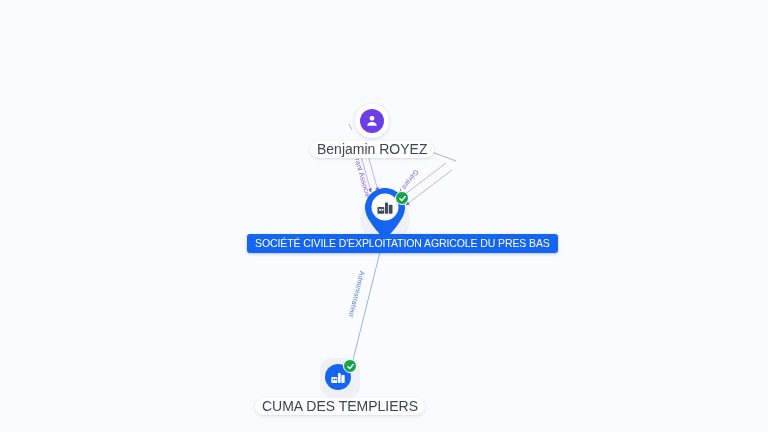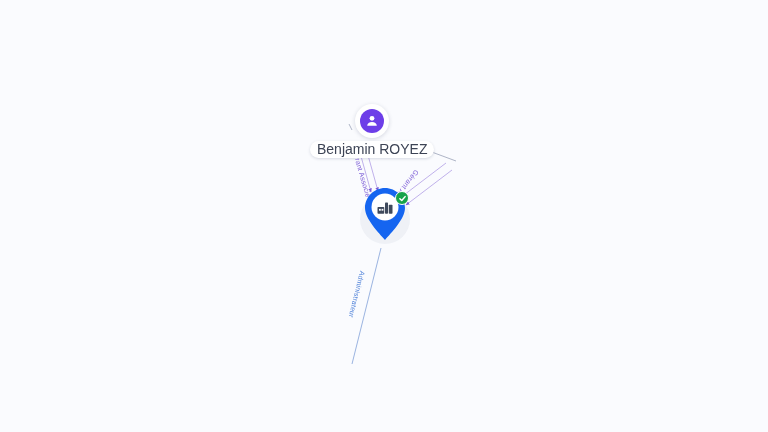--- a/index.html
+++ b/index.html
@@ -258,15 +258,36 @@
         </svg>
       </div>
       <div class="check-badge" id="main-check">
         <svg width="9" height="9" viewBox="0 0 24 24" fill="none" stroke="#ffffff" stroke-width="4" stroke-linecap="round" stroke-linejoin="round">
           <path d="M5 12.5 L10 17.5 L19 7"></path>
         </svg>
       </div>
     </div>
   </div>
 
-
+  <div class="main-label">SOCIÉTÉ CIVILE D'EXPLOITATION AGRICOLE DU PRES BAS</div>
+
+  <div class="node" id="node-cuma">
+    <div class="co-halo"></div>
+    <div class="co-wrap">
+      <div class="co-circle">
+        <svg width="16" height="16" viewBox="0 0 24 24" fill="#ffffff">
+          <rect x="2" y="12" width="9" height="9" rx="1"></rect>
+          <rect x="12" y="6" width="4" height="15" rx="1"></rect>
+          <rect x="17" y="9" width="5" height="12" rx="1"></rect>
+          <rect x="4" y="14.5" width="2.4" height="2.4" fill="#1565f0"></rect>
+          <rect x="7.4" y="14.5" width="2.4" height="2.4" fill="#1565f0"></rect>
+        </svg>
+      </div>
+      <div class="check-badge" id="cuma-check">
+        <svg width="9" height="9" viewBox="0 0 24 24" fill="none" stroke="#ffffff" stroke-width="4" stroke-linecap="round" stroke-linejoin="round">
+          <path d="M5 12.5 L10 17.5 L19 7"></path>
+        </svg>
+      </div>
+    </div>
+    <div class="pill-label" style="margin-top:2px;">CUMA DES TEMPLIERS</div>
+  </div>
 
 </div>
 
 </body></html>

